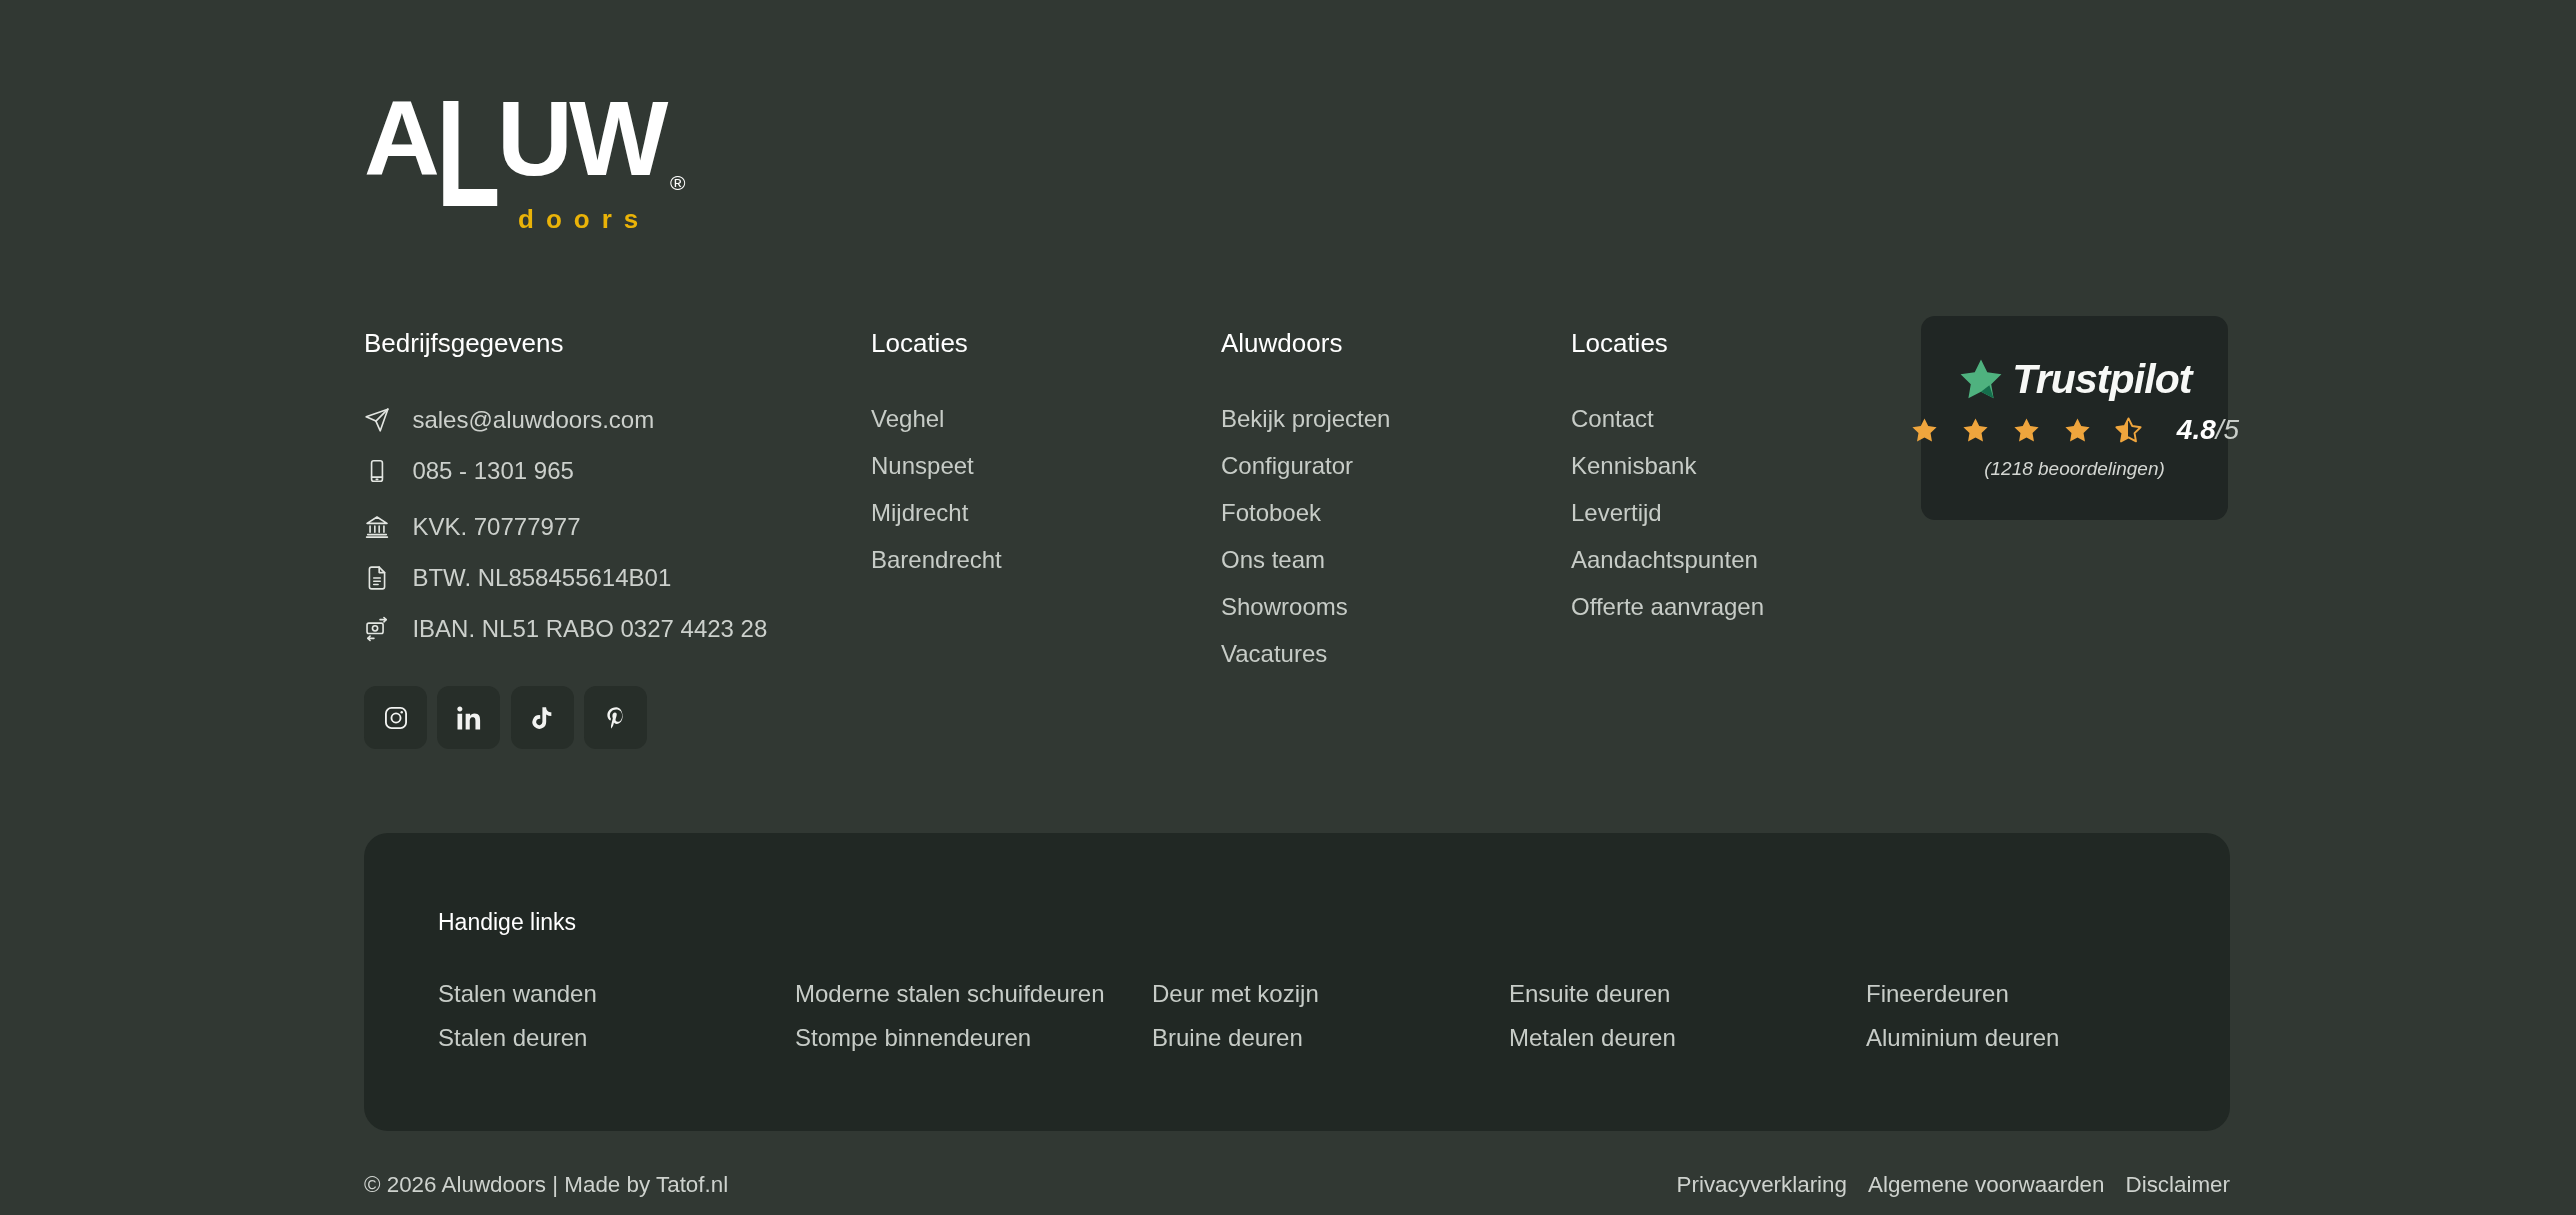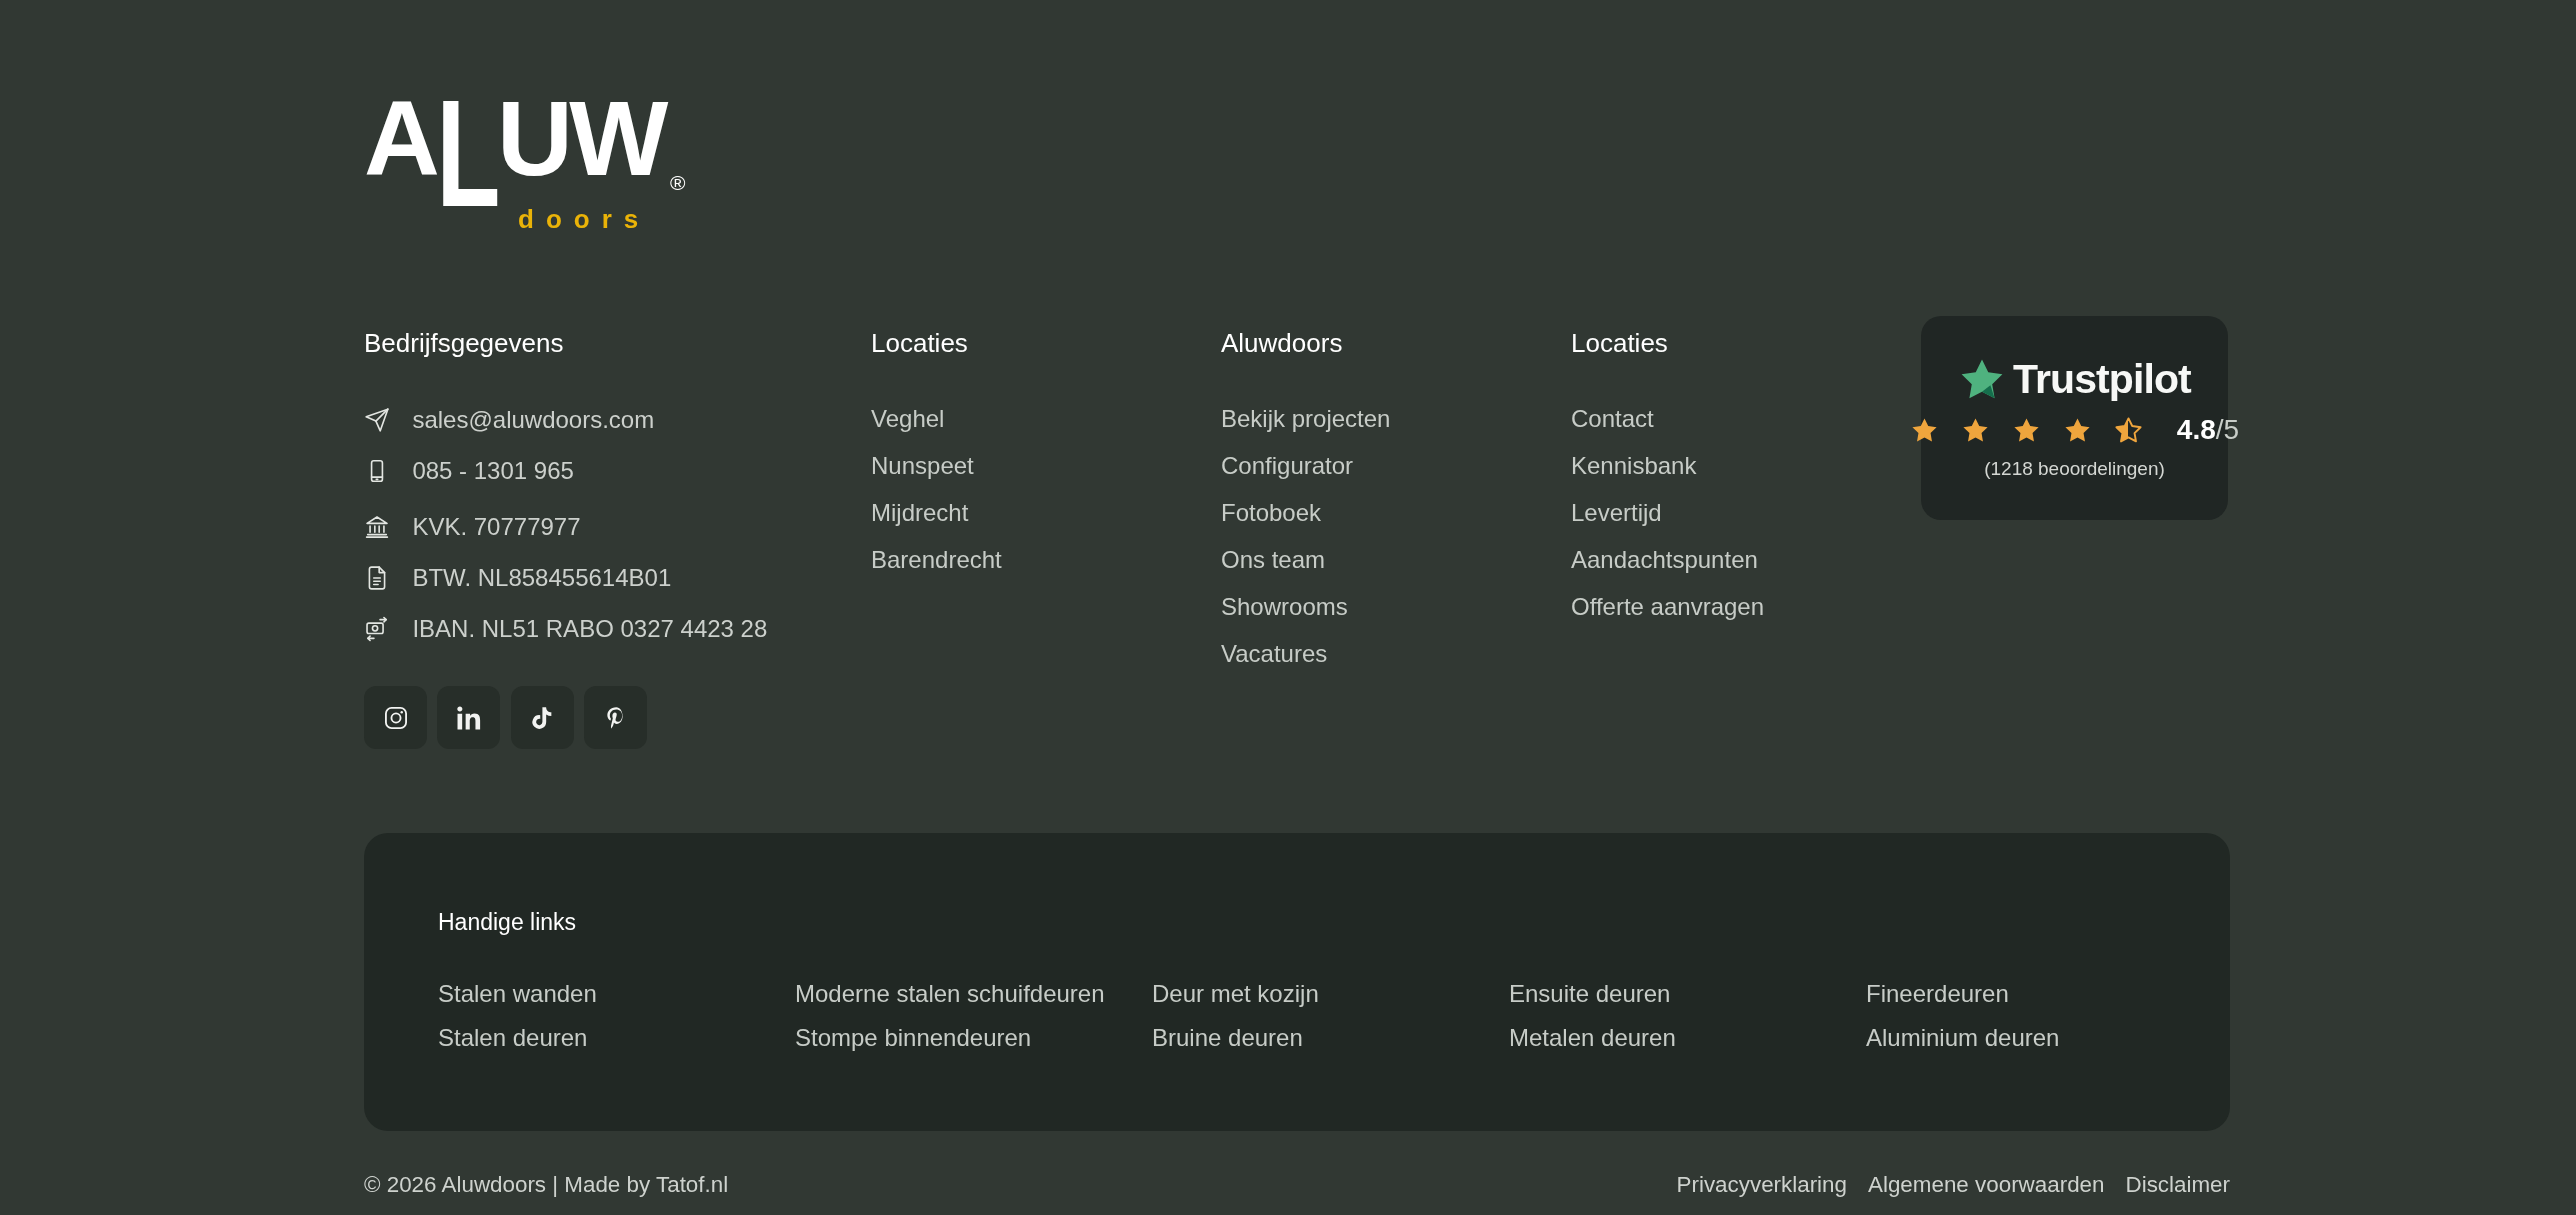--- a/index.html
+++ b/index.html
@@ -31,22 +31,22 @@
 
   .socials { display:flex; gap:10.4px; margin-top:43px; }
   .social-btn { width:63px; height:63px; border-radius:12px; background:#272e29; display:flex; align-items:center; justify-content:center; cursor:pointer; }
   .social-btn svg { width:26px; height:26px; color:#f2f3f1; }
 
   .nav-list { list-style:none; }
   .nav-list li { margin-bottom:18px; line-height:25px; }
   .nav-link { font-size:24px; color:#c7ccc7; text-decoration:none; cursor:pointer; }
 
   
-  .tp-card { width:307px; height:204px; margin-top:-12px; border-radius:20px; background:#202624;
-             display:flex; flex-direction:column; align-items:center; justify-content:center; cursor:pointer; }
+  .tp-card { width:307px; height:204px; margin-top:-12px; border-radius:14px; background:#202624;
+             display:flex; flex-direction:column; align-items:center; justify-content:center; cursor:pointer;font-style:italic; }
   .tp-logo { display:flex; align-items:center; gap:7px; }
   .tp-logo svg { width:48px; height:48px; }
   .tp-brand { font-size:41px; font-weight:600; color:#f7f8f6; letter-spacing:-0.9px; }
   .tp-stars { display:flex; align-items:center; gap:22px; margin-top:10.4px; }
   .tp-stars svg { width:29px; height:29px; }
   .tp-score { font-size:28px; margin-left:12px; color:#c9cec9; }
   .tp-score b { color:#ffffff; font-weight:700; }
   .tp-reviews { margin-top:12px; font-size:19px; color:#d4d7d3; }
 
   

